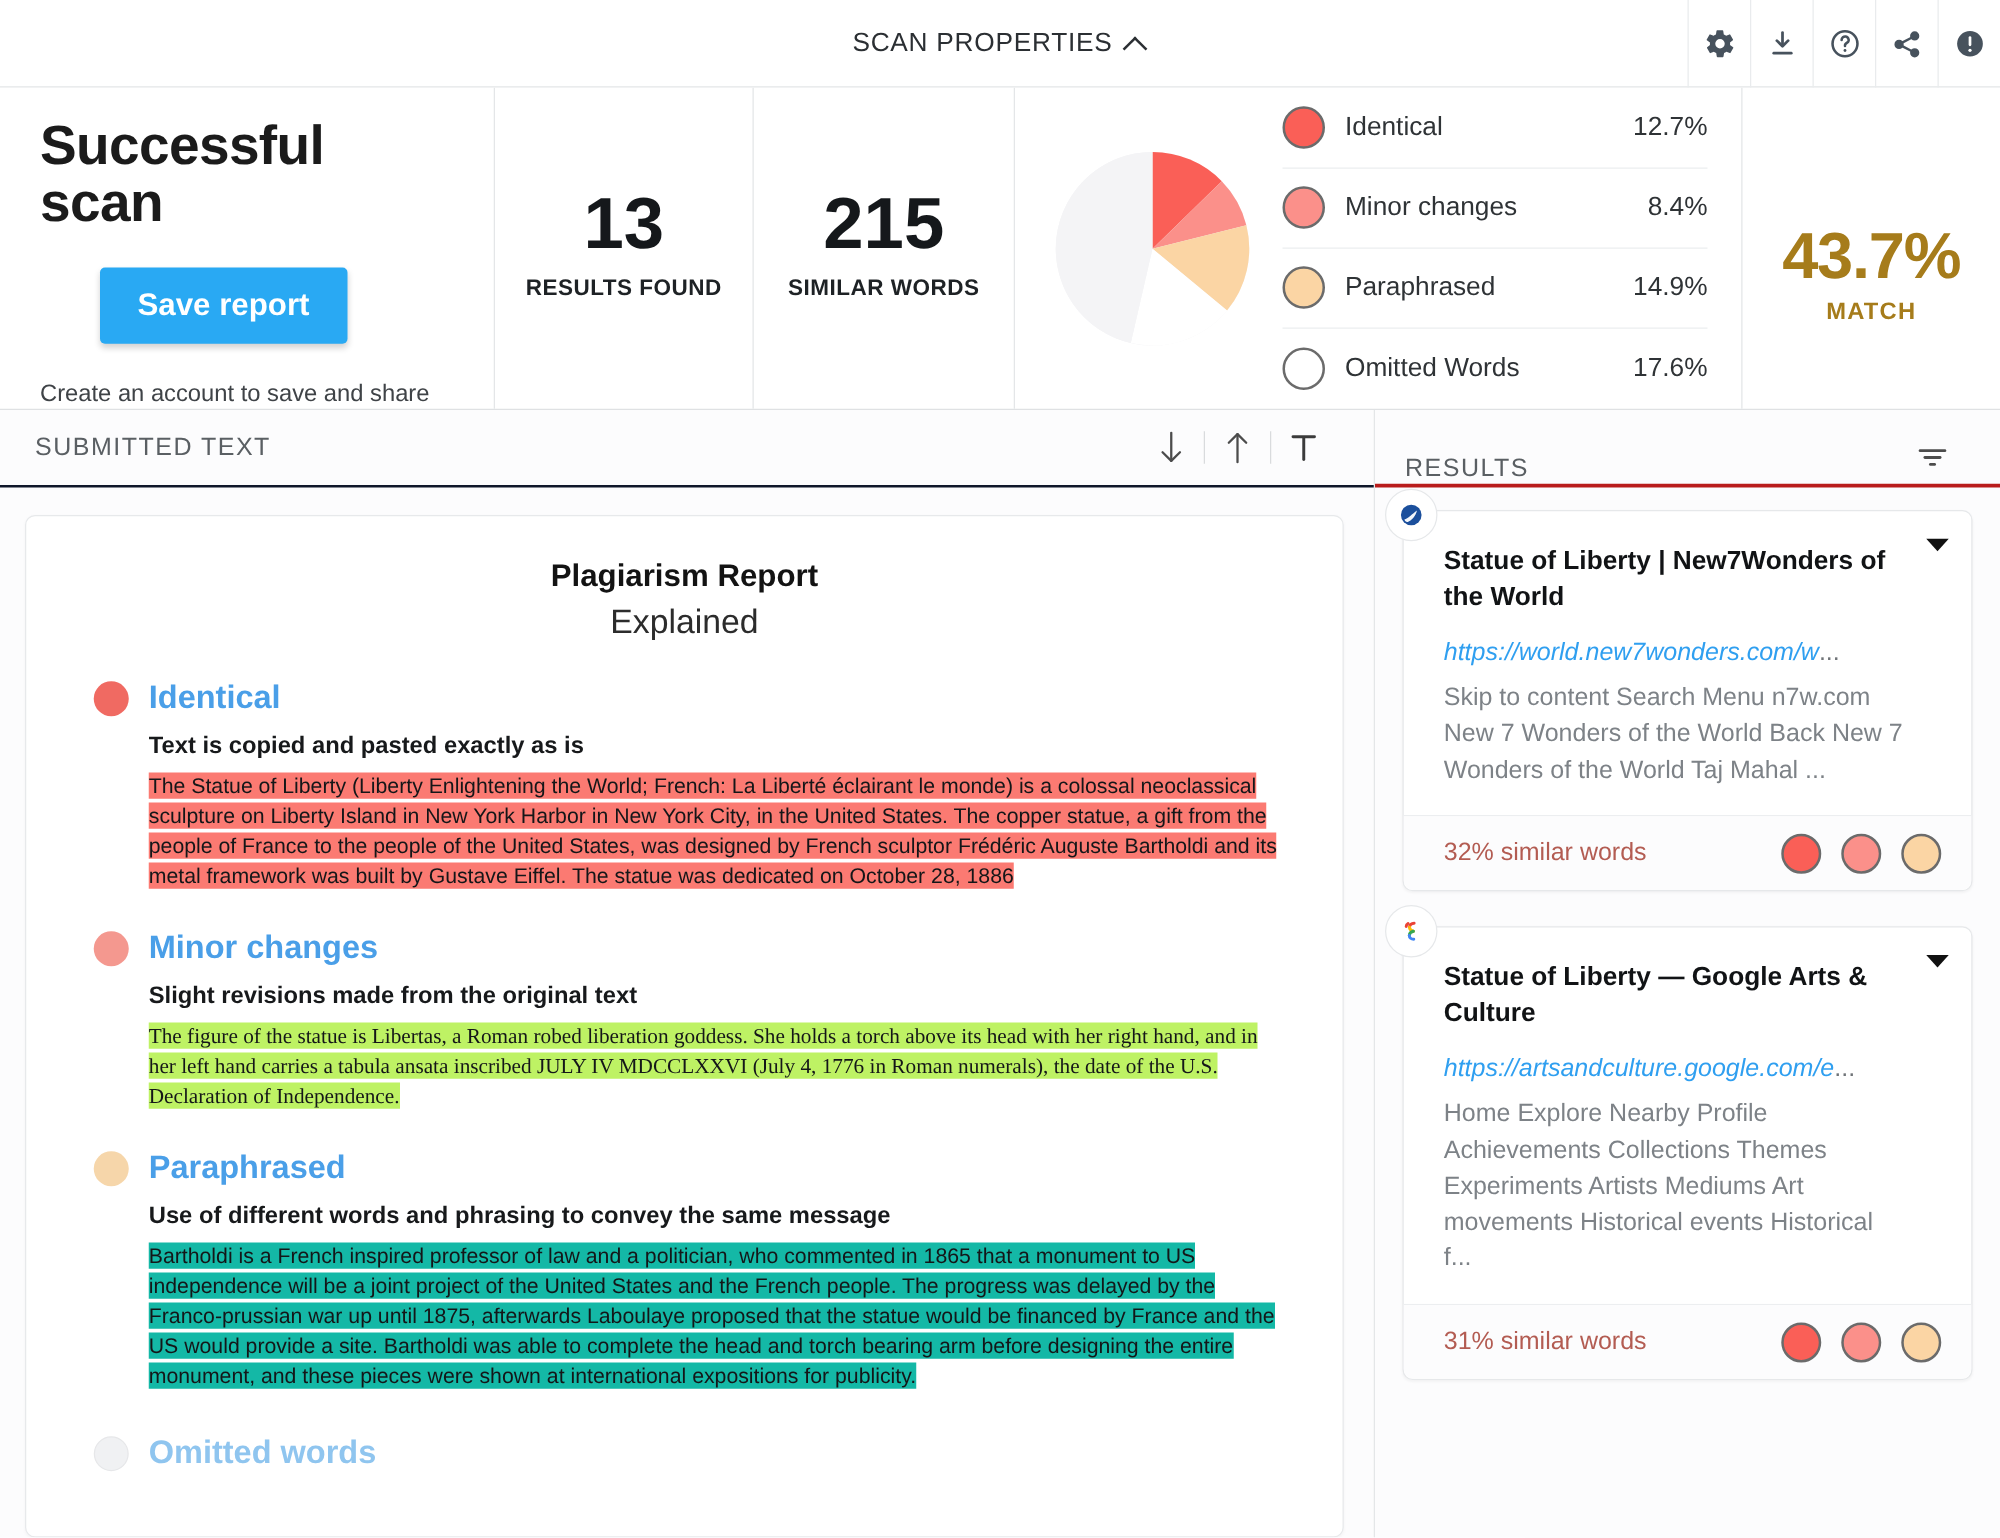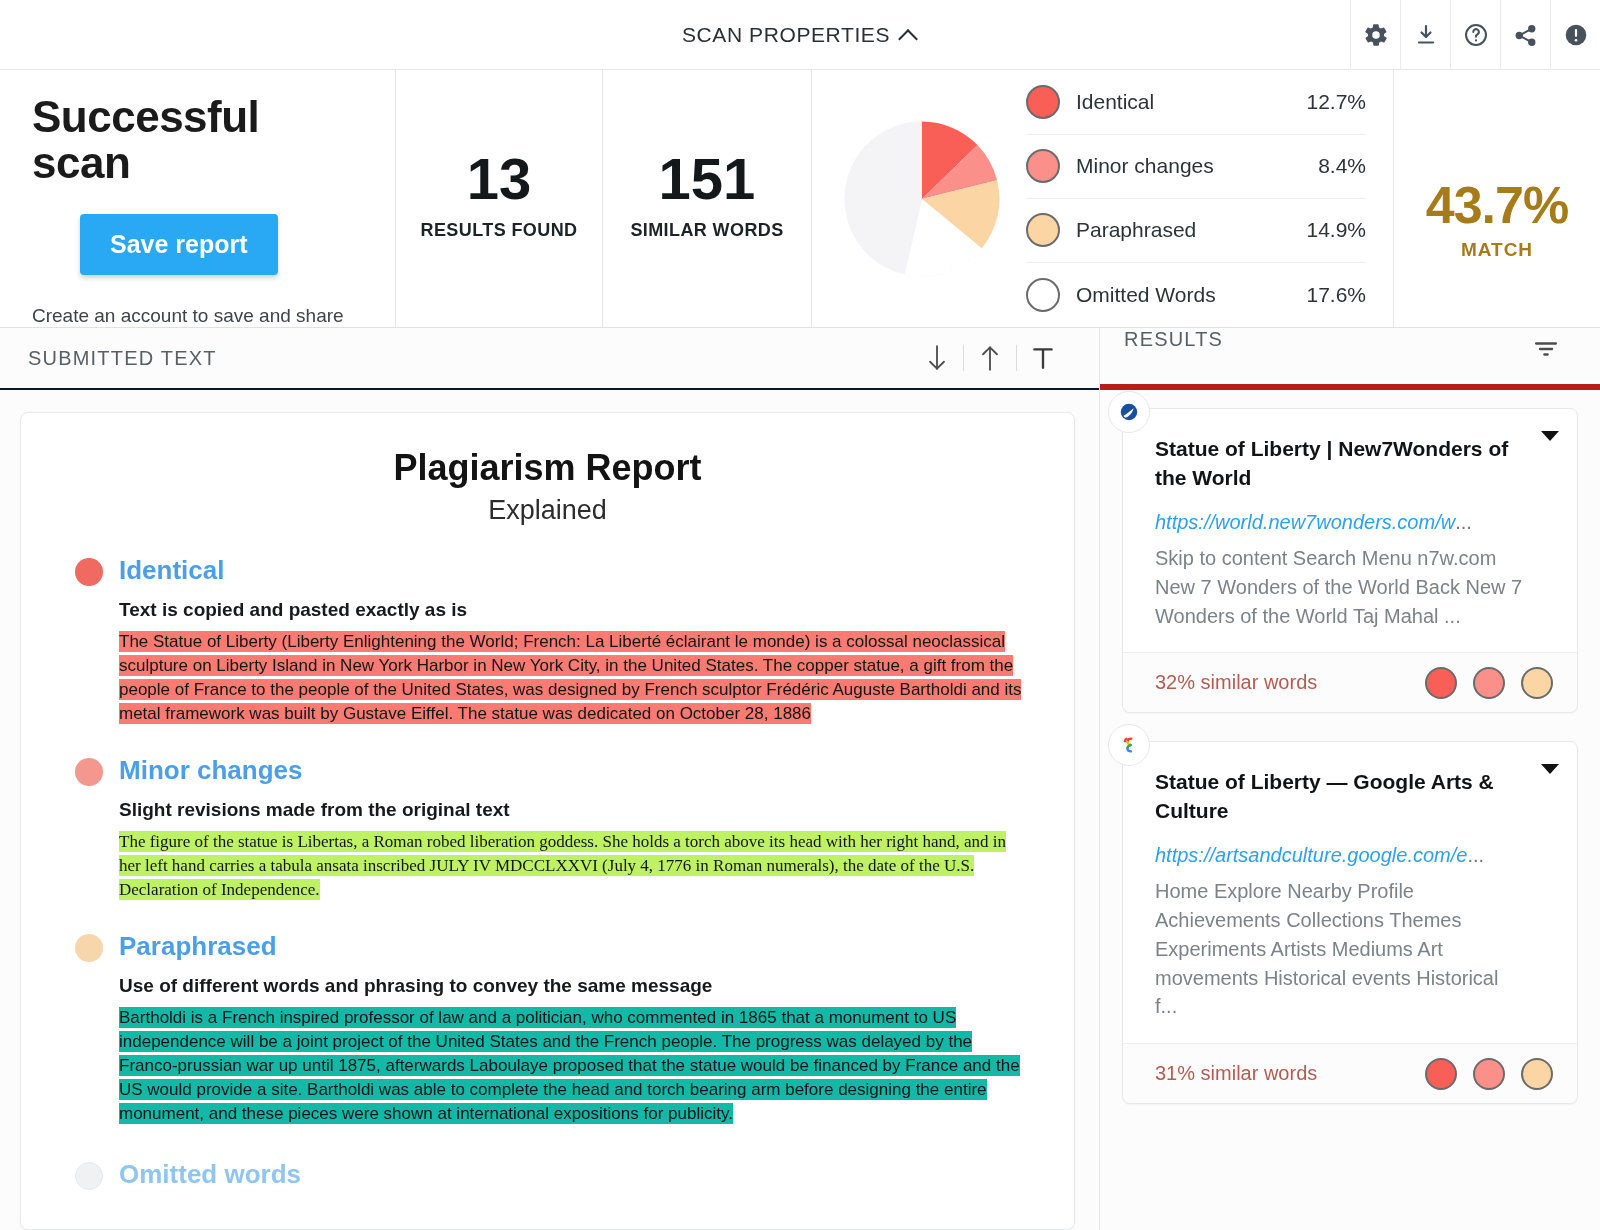--- a/index.html
+++ b/index.html
@@ -156,21 +156,21 @@
   .doc-scroll { flex: 1; padding: 22px 24px 0 20px; overflow: hidden; }
   .doc-card {
     background: #fff;
     border: 1px solid #e7e9eb;
     border-radius: 8px;
     height: 100%;
     padding: 34px 50px 0 50px;
     box-shadow: 0 1px 3px rgba(0,0,0,0.04);
     overflow: hidden;
   }
-  .doc-title { text-align: center; font-size: 36px; font-weight: 700; color: #131313; }
+  .doc-title { text-align: center; font-size: 25px; font-weight: 700; color: #131313; }
   .doc-sub { text-align: center; font-size: 27px; color: #2c2c2c; margin-top: 6px; font-weight: 400; }
 
   .section { margin-top: 30px; position: relative; padding-left: 48px; }
   .section-dot {
     position: absolute; left: 4px; top: 2px;
     width: 28px; height: 28px; border-radius: 50%;
   }
   .section-h { font-size: 26px; font-weight: 700; color: #4a9fe8; line-height: 1.1; }
   .section-desc { font-size: 19px; font-weight: 700; color: #17191b; margin-top: 14px; }
   .section-body {
@@ -181,23 +181,23 @@
   .hl-minor { background: #bef264; font-family: Liberation Serif, serif; }
   .hl-para { background: #14b8a6; }
 
   
   .right-pane {
     flex: 1;
     background: #fcfcfd;
     display: flex; flex-direction: column;
   }
   .res-head {
-    height: 62px; display: flex; align-items: flex-start;
+    height: 62px; display: flex; align-items: flex-end;
     padding: 0 28px 0 24px;
-    border-bottom: 6px solid #b91c1c;
+    border-bottom: 3px solid #b91c1c;
   }
   .res-title { font-size: 20px; letter-spacing: 1.2px; color: #5a5f63; flex: 1; }
   .res-list { flex: 1; padding: 18px 22px 0 22px; overflow: hidden; }
 
   .rcard {
     position: relative;
     background: #fff;
     border: 1px solid #e6e8ea;
     border-radius: 8px;
     margin-bottom: 28px;
@@ -293,21 +293,21 @@
     <button class="save-btn">Save report</button>
     <div class="status-note">Create an account to save and share</div>
   </div>
 
   <div class="cell cell-num">
     <div class="big-num">13</div>
     <div class="num-label">RESULTS FOUND</div>
   </div>
 
   <div class="cell cell-num wide">
-    <div class="big-num">151</div>
+    <div class="big-num">215</div>
     <div class="num-label">SIMILAR WORDS</div>
   </div>
 
   <div class="cell cell-chart">
     <div class="pie-wrap">
       <svg width="172" height="172" viewBox="0 0 100 100">
         <circle cx="50" cy="50" r="45" fill="#f4f4f6"></circle>
         <g id="pie-slices">
             <path d="M50,50 L50,5 A45,45 0 0,1 82.21714173598241,18.582556145293733 Z" fill="#fa5f57"></path>
             <path d="M50,50 L82.21714173598241,18.582556145293733 A45,45 0 0,1 93.65569684205477,39.08303461420667 Z" fill="#fb908a"></path>

